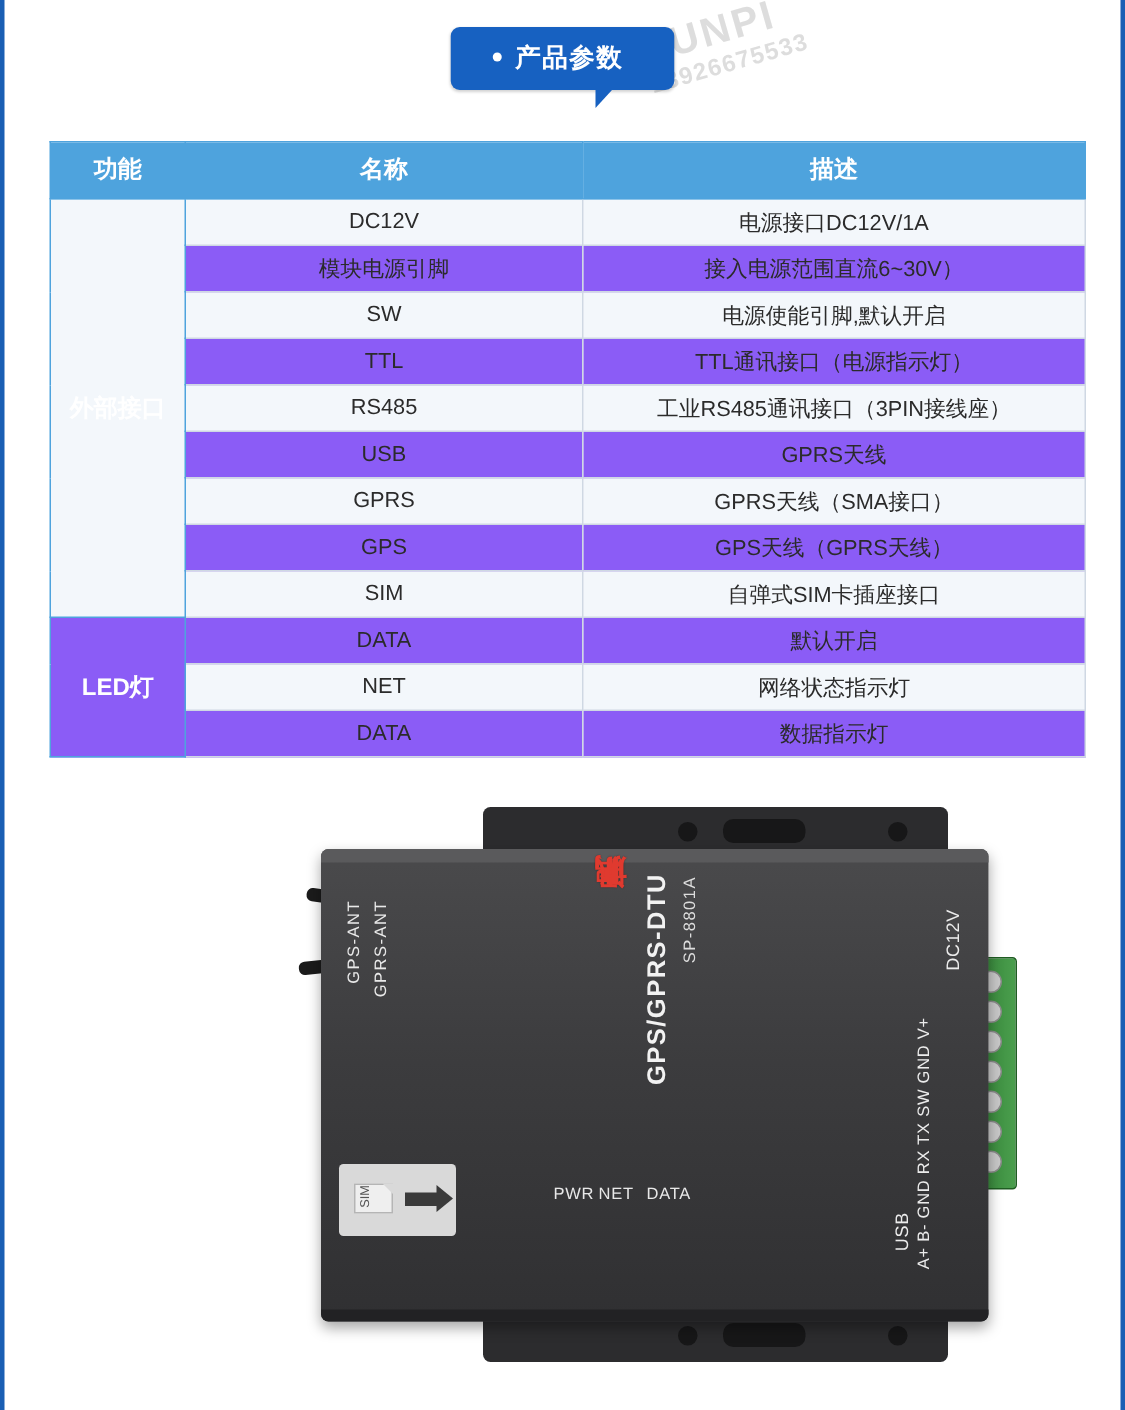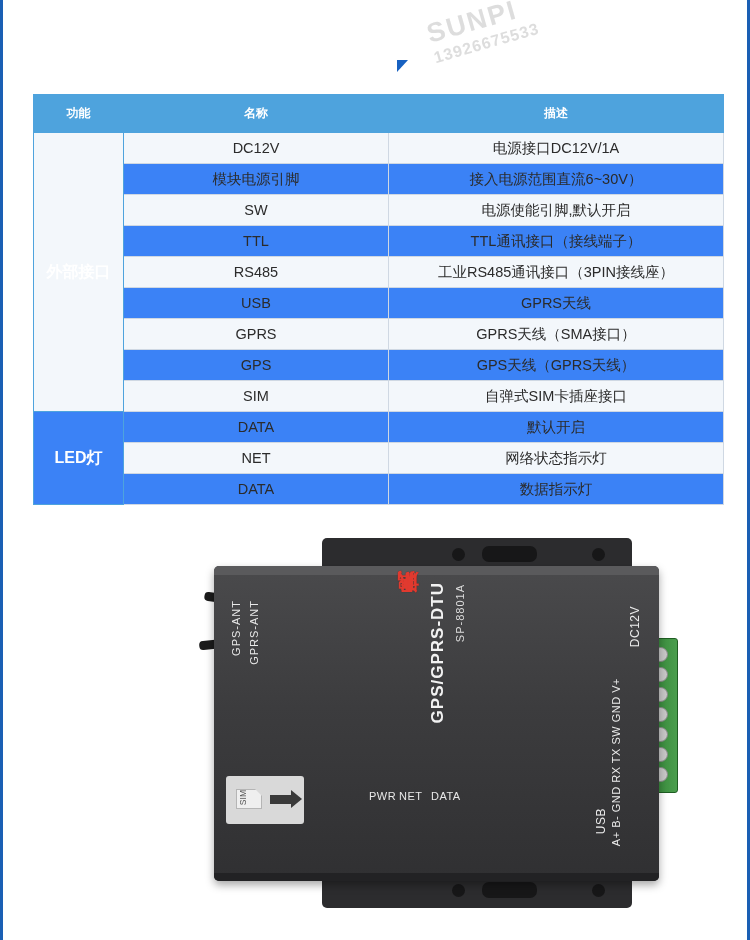--- a/index.html
+++ b/index.html
@@ -88,32 +88,32 @@
     font-size:14.5px;
     height:31px;
     padding:0 4px;
     color:#2b2b2b;
   }
   thead th {
     background:#4ea3dd;
     color:#ffffff;
     font-weight:bold;
     height:38px;
-    font-size:12px;
+    font-size:16px;
     border:1px solid #4ea3dd;
   }
   td.group {
     background:#4ea3dd;
     color:#ffffff;
     font-weight:bold;
     font-size:16px;
     border:1px solid #4ea3dd;
   }
   tbody tr.even td { background:#f3f7fb; }
-  tbody tr.odd  td { background:#3b82f6; }
+  tbody tr.odd  td { background:#8b5cf6; }
   col.c1 { width:90px; }
   col.c2 { width:265px; }
   col.c3 { width:335px; }
 
   
   .photo {
     position:absolute;
     left:3px; right:3px;
     top:516px;
     height:421px;
@@ -343,20 +343,23 @@
 </style>
 </head>
 <body>
 
 <div class="page">
 
   <div class="header-zone">
     <div class="watermark">
       <div>SUNPI</div>
       <div class="wm2">13926675533</div>
+    </div>
+    <div class="title-pill">
+      <span class="dot"></span><span>产品参数</span>
     </div>
     <div class="pill-tail"></div>
   </div>
 
   <div class="table-wrap">
     <table>
       <colgroup>
           <col class="c1">
           <col class="c2">
           <col class="c3">
@@ -378,21 +381,21 @@
         <tr class="odd">
           <td>模块电源引脚</td>
           <td>接入电源范围直流6~30V）</td>
         </tr>
         <tr class="even">
           <td>SW</td>
           <td>电源使能引脚,默认开启</td>
         </tr>
         <tr class="odd">
           <td>TTL</td>
-          <td>TTL通讯接口（接线端子）</td>
+          <td>TTL通讯接口（电源指示灯）</td>
         </tr>
         <tr class="even">
           <td>RS485</td>
           <td>工业RS485通讯接口（3PIN接线座）</td>
         </tr>
         <tr class="odd">
           <td>USB</td>
           <td>GPRS天线</td>
         </tr>
         <tr class="even">

